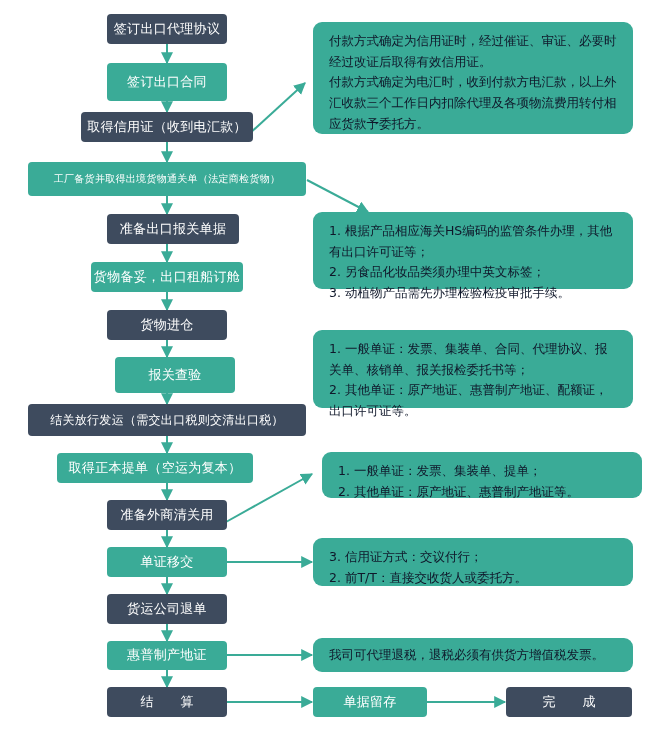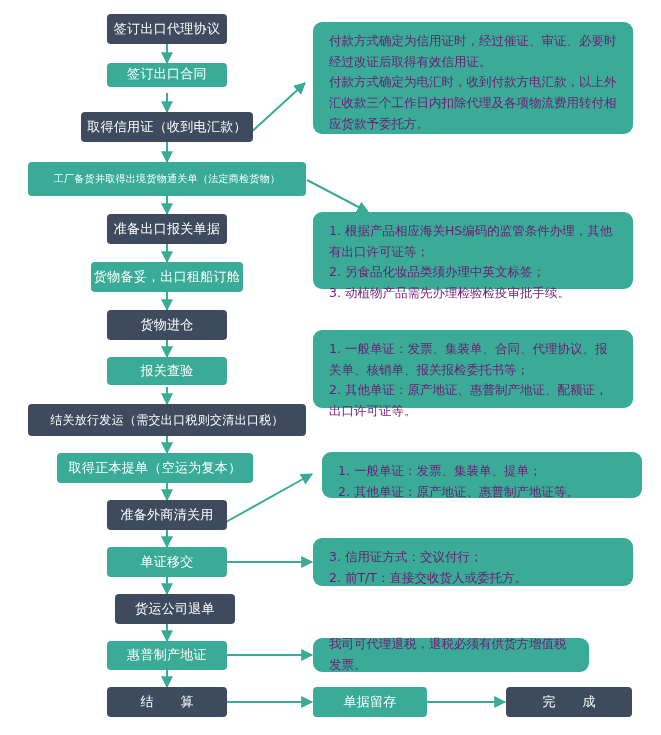--- a/index.html
+++ b/index.html
@@ -37,21 +37,21 @@
   }
   .node.dark{ background:#3e4b5e; }
   .node.teal{ background:#3aab97; }
   .node.spaced{ letter-spacing:7px; text-indent:7px; }
 
   .note{
     position:absolute;
     box-sizing:border-box;
     border-radius:9px;
     background:#3aab97;
-    color:#701a75;
+    color:#0f172a;
     font-size:12.5px;
     line-height:1.65;
     padding:9px 14px 9px 16px;
     text-align:left;
     white-space:pre-line;
   }
   .note.single{
     display:flex;
     align-items:center;
     padding-top:0;
@@ -91,43 +91,43 @@
       <line x1="226" y1="522" x2="312" y2="474"></line>
       <line x1="226" y1="562" x2="312" y2="562"></line>
       <line x1="226" y1="655" x2="312" y2="655"></line>
       <line x1="226" y1="702" x2="312" y2="702"></line>
       <line x1="427" y1="702" x2="505" y2="702"></line>
     </g>
   </svg>
 
   <div class="node dark" style="left:107px;top:14px;width:120px;height:30px;">签订出口代理协议</div>
 
-  <div class="node teal" style="left:107px;top:63px;width:120px;height:24px;font-family:Liberation Mono, monospace;">签订出口合同</div>
+  <div class="node teal" style="left:107px;top:63px;width:120px;height:38px;">签订出口合同</div>
 
   <div class="node dark" style="left:81px;top:112px;width:172px;height:30px;">取得信用证（收到电汇款）</div>
 
   <div class="node teal" style="left:28px;top:162px;width:278px;height:34px;font-size:10px;">工厂备货并取得出境货物通关单（法定商检货物）</div>
 
-  <div class="node dark" style="left:107px;top:214px;width:120px;height:30px;padding-left:8px;">准备出口报关单据</div>
+  <div class="node dark" style="left:107px;top:214px;width:132px;height:30px;padding-left:8px;">准备出口报关单据</div>
 
   <div class="node teal" style="left:91px;top:262px;width:152px;height:30px;">货物备妥，出口租船订舱</div>
 
   <div class="node dark" style="left:107px;top:310px;width:120px;height:30px;">货物进仓</div>
 
-  <div class="node teal" style="left:107px;top:357px;width:120px;height:28px;">报关查验</div>
+  <div class="node teal" style="left:115px;top:357px;width:120px;height:36px;">报关查验</div>
 
   <div class="node dark" style="left:28px;top:404px;width:278px;height:32px;font-size:12px;">结关放行发运（需交出口税则交清出口税）</div>
 
   <div class="node teal" style="left:57px;top:453px;width:196px;height:30px;">取得正本提单（空运为复本）</div>
 
   <div class="node dark" style="left:107px;top:500px;width:120px;height:30px;">准备外商清关用</div>
 
   <div class="node teal" style="left:107px;top:547px;width:120px;height:30px;">单证移交</div>
 
-  <div class="node dark" style="left:107px;top:594px;width:120px;height:30px;margin-left:8px;">货运公司退单</div>
+  <div class="node dark" style="left:107px;top:594px;width:120px;height:30px;">货运公司退单</div>
 
   <div class="node teal" style="left:107px;top:641px;width:120px;height:29px;">惠普制产地证</div>
 
   <div class="node dark spaced" style="left:107px;top:687px;width:120px;height:30px;">结　算</div>
 
   <div class="node teal" style="left:313px;top:687px;width:114px;height:30px;">单据留存</div>
 
   <div class="node dark spaced" style="left:506px;top:687px;width:126px;height:30px;">完　成</div>
 
   <div class="note" style="left:313px;top:22px;width:320px;height:112px;">付款方式确定为信用证时，经过催证、审证、必要时经过改证后取得有效信用证。
@@ -139,15 +139,15 @@
 
   <div class="note" style="left:313px;top:330px;width:320px;height:78px;">1. 一般单证：发票、集装单、合同、代理协议、报关单、核销单、报关报检委托书等；
 2. 其他单证：原产地证、惠普制产地证、配额证，出口许可证等。</div>
 
   <div class="note" style="left:322px;top:452px;width:320px;height:46px;">1. 一般单证：发票、集装单、提单；
 2. 其他单证：原产地证、惠普制产地证等。</div>
 
   <div class="note" style="left:313px;top:538px;width:320px;height:48px;">3. 信用证方式：交议付行；
 2. 前T/T：直接交收货人或委托方。</div>
 
-  <div class="note single" style="left:313px;top:638px;width:276px;height:34px;">我司可代理退税，退税必须有供货方增值税发票。</div>
+  <div class="note single" style="left:313px;top:638px;width:320px;height:34px;">我司可代理退税，退税必须有供货方增值税发票。</div>
 
 </div>
 
 </body></html>

